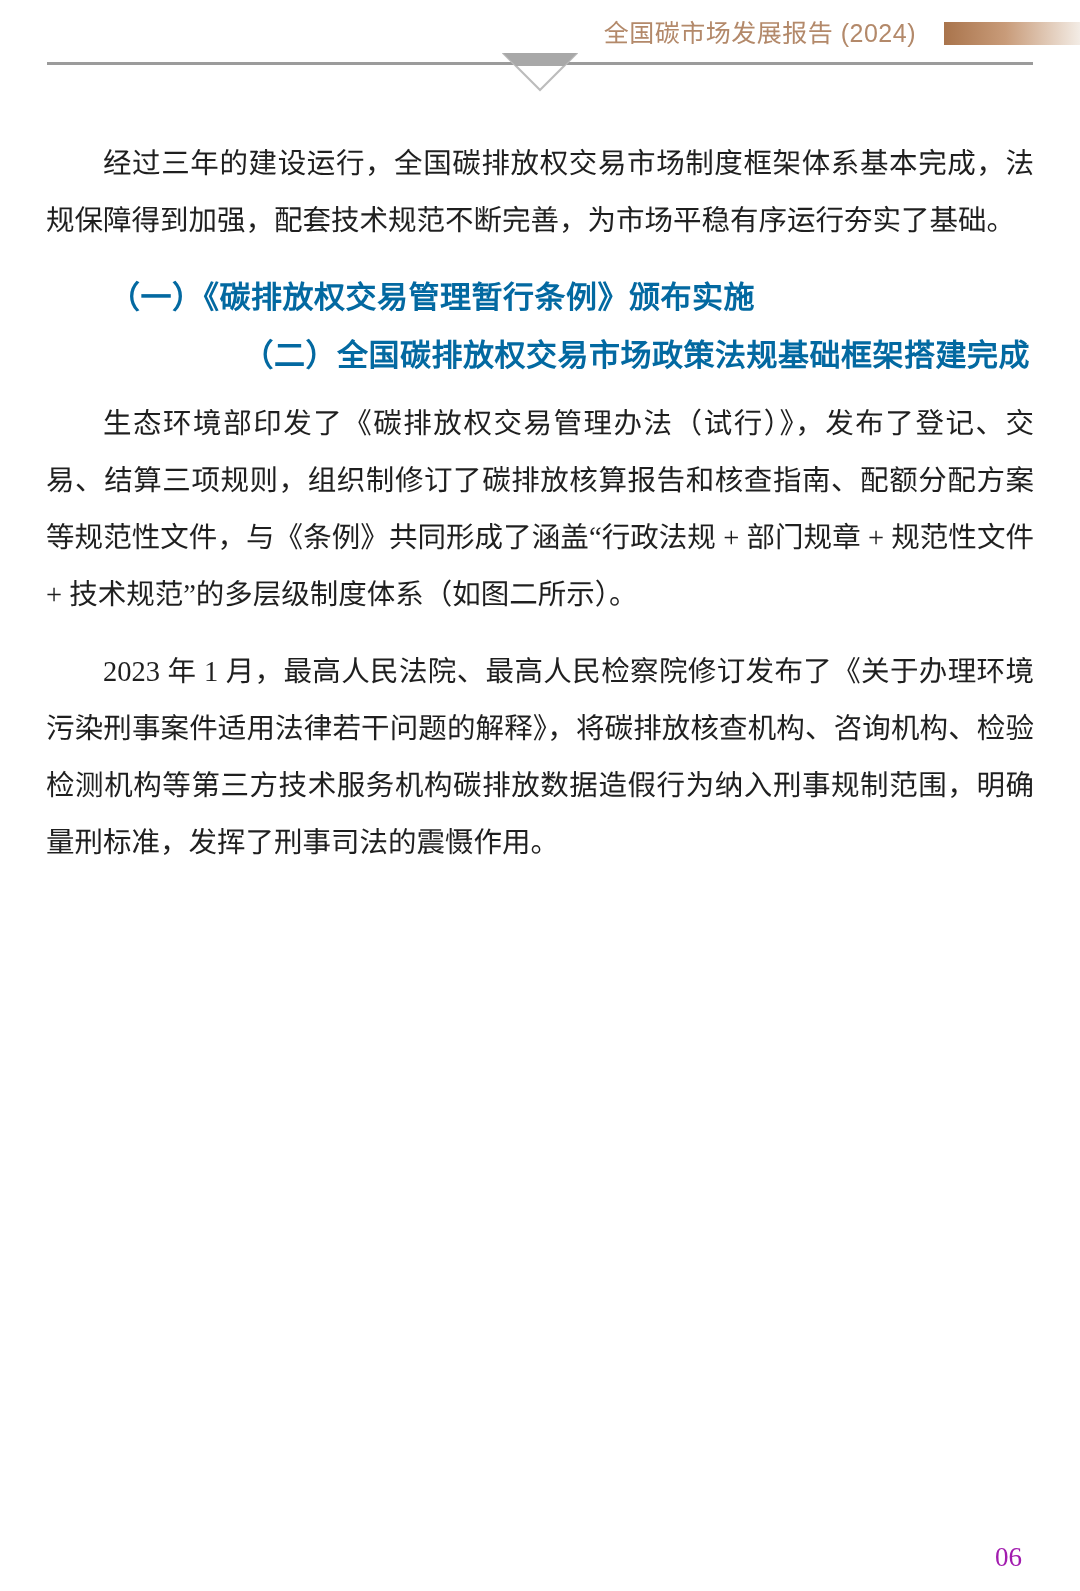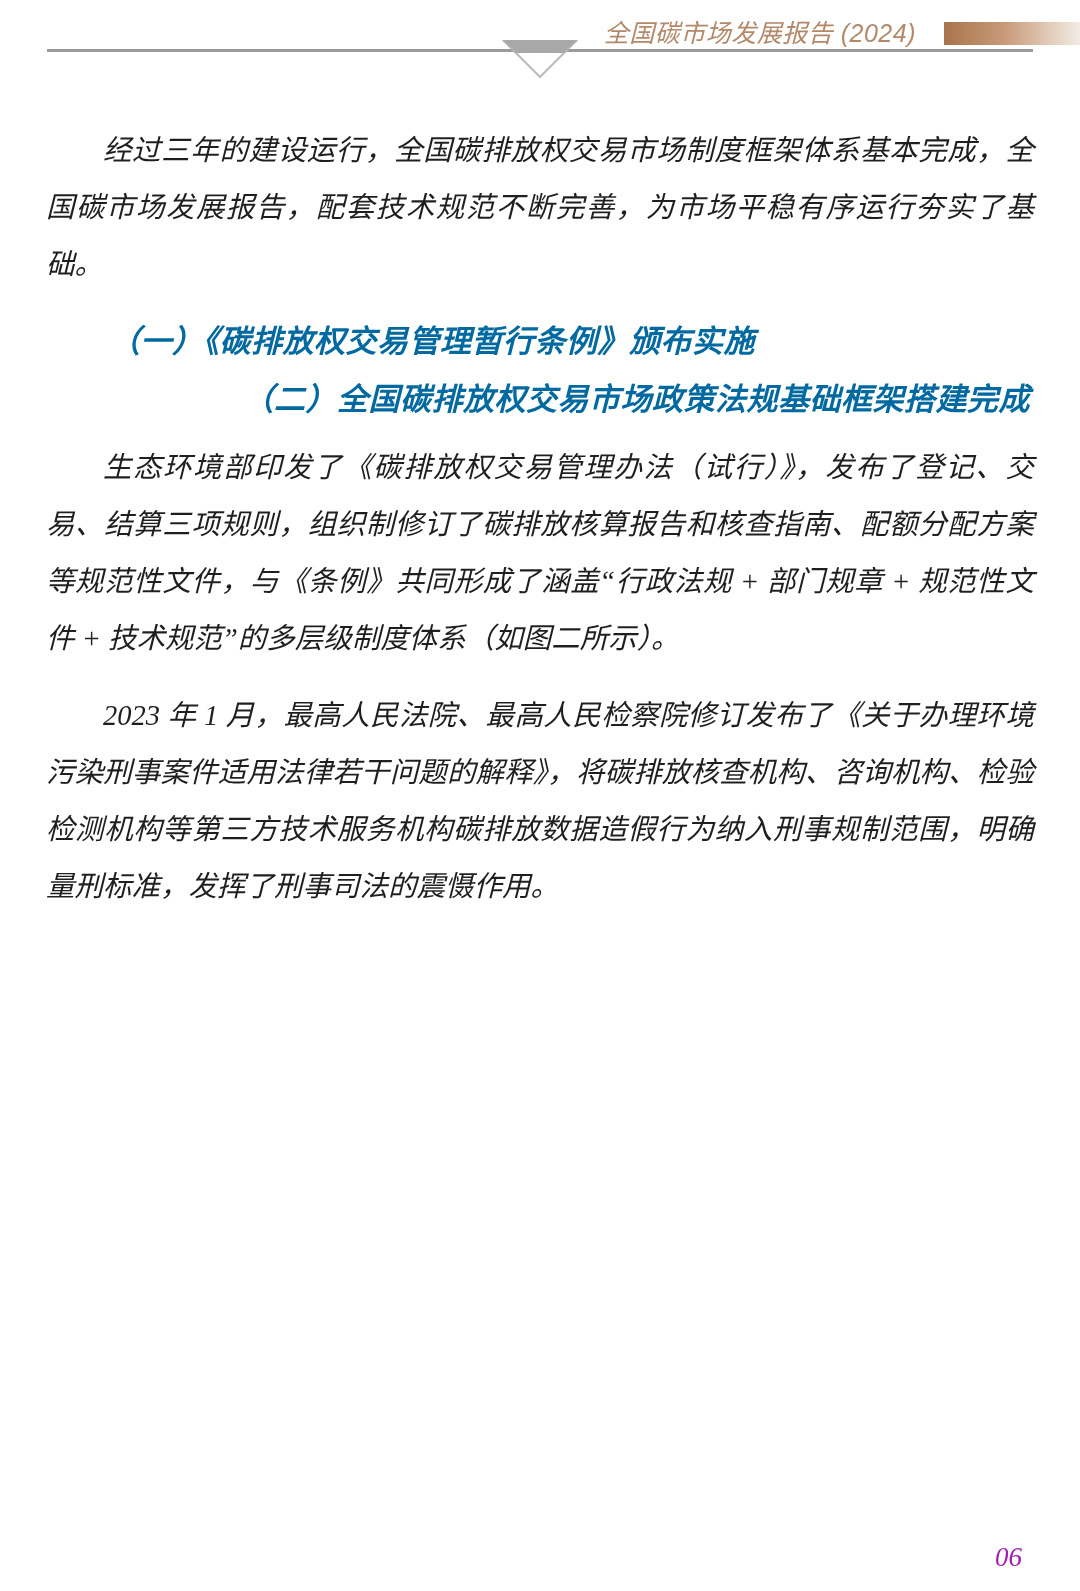--- a/index.html
+++ b/index.html
@@ -5,22 +5,21 @@
   html, body { margin: 0; padding: 0; background: #ffffff; }
   .page {
     position: relative;
     width: 1080px;
     height: 1591px;
     background: #ffffff;
     overflow: hidden;
     font-family: "Liberation Serif", "DejaVu Serif", serif;
     color: #1f1f1f;
     box-sizing: border-box;
-    padding: 0 46px;
-    font-style: italic;
+    padding: 13px 46px;
   }
 
   
   .running-header {
     position: absolute;
     top: 21px;
     left: 0;
     right: 0;
     height: 24px;
     display: flex;
@@ -126,21 +125,21 @@
 
 
   <div class="divider">
     <div class="divider-line"></div>
     <svg class="divider-arrow" width="76" height="40" viewBox="0 0 76 40">
       <polygon points="2,1 74,1 38,37" fill="none" stroke="#bcbcbc" stroke-width="2.2"></polygon>
       <polygon points="1,0 75,0 62,13 14,13" fill="#a8a8a8"></polygon>
     </svg>
   </div>
 
-  <p class="para p1">经过三年的建设运行，全国碳排放权交易市场制度框架体系基本完成，全国碳市场发展报告，配套技术规范不断完善，为市场平稳有序运行夯实了基础。</p>
+  <p class="para p1">经过三年的建设运行，全国碳排放权交易市场制度框架体系基本完成，法规保障得到加强，配套技术规范不断完善，为市场平稳有序运行夯实了基础。</p>
 
   <h2 class="sub-heading h1">（一）《碳排放权交易管理暂行条例》颁布实施</h2>
 
 
   <h2 class="sub-heading h2">（二）全国碳排放权交易市场政策法规基础框架搭建完成</h2>
 
   <p class="para p3">生态环境部印发了《碳排放权交易管理办法（试行）》，发布了登记、交易、结算三项规则，组织制修订了碳排放核算报告和核查指南、配额分配方案等规范性文件，与《条例》共同形成了涵盖“行政法规 + 部门规章 + 规范性文件 + 技术规范”的多层级制度体系（如图二所示）。</p>
 
   <p class="para p4">2023 年 1 月，最高人民法院、最高人民检察院修订发布了《关于办理环境污染刑事案件适用法律若干问题的解释》，将碳排放核查机构、咨询机构、检验检测机构等第三方技术服务机构碳排放数据造假行为纳入刑事规制范围，明确量刑标准，发挥了刑事司法的震慑作用。</p>
 

